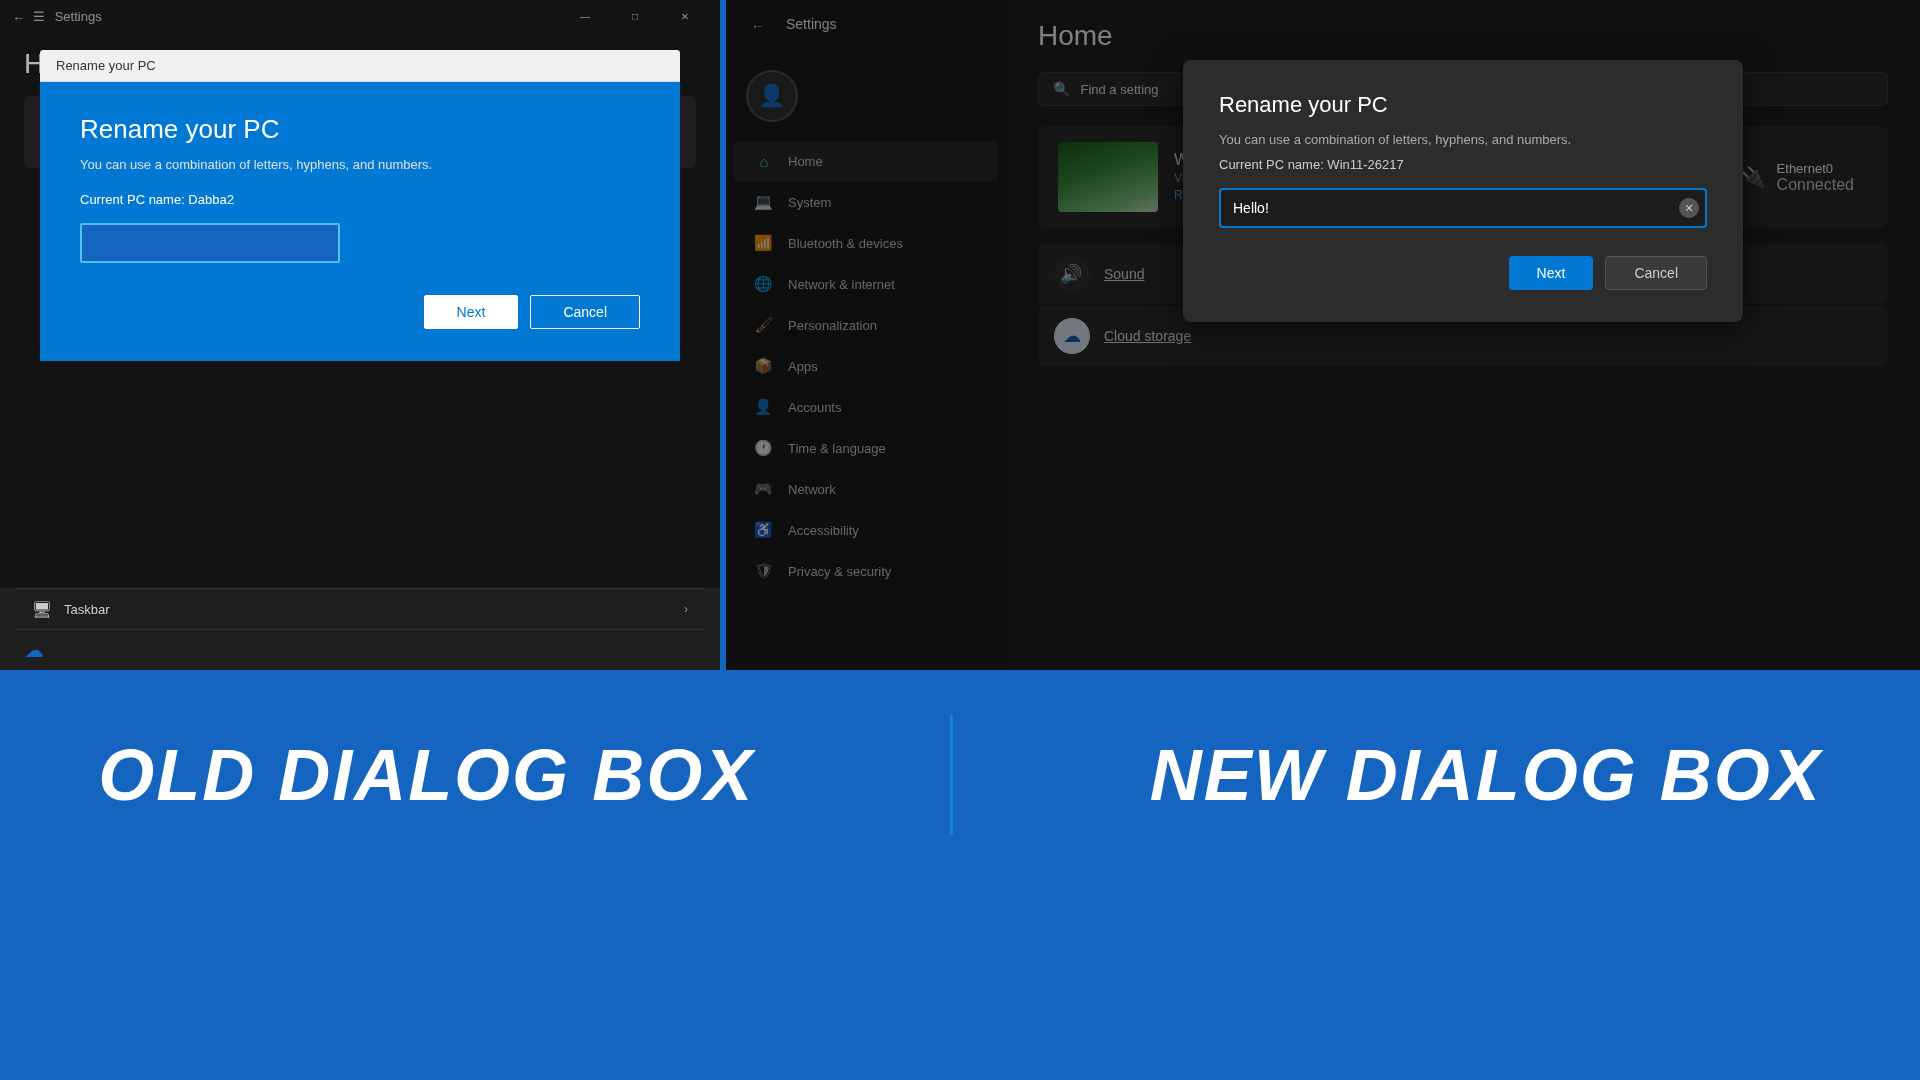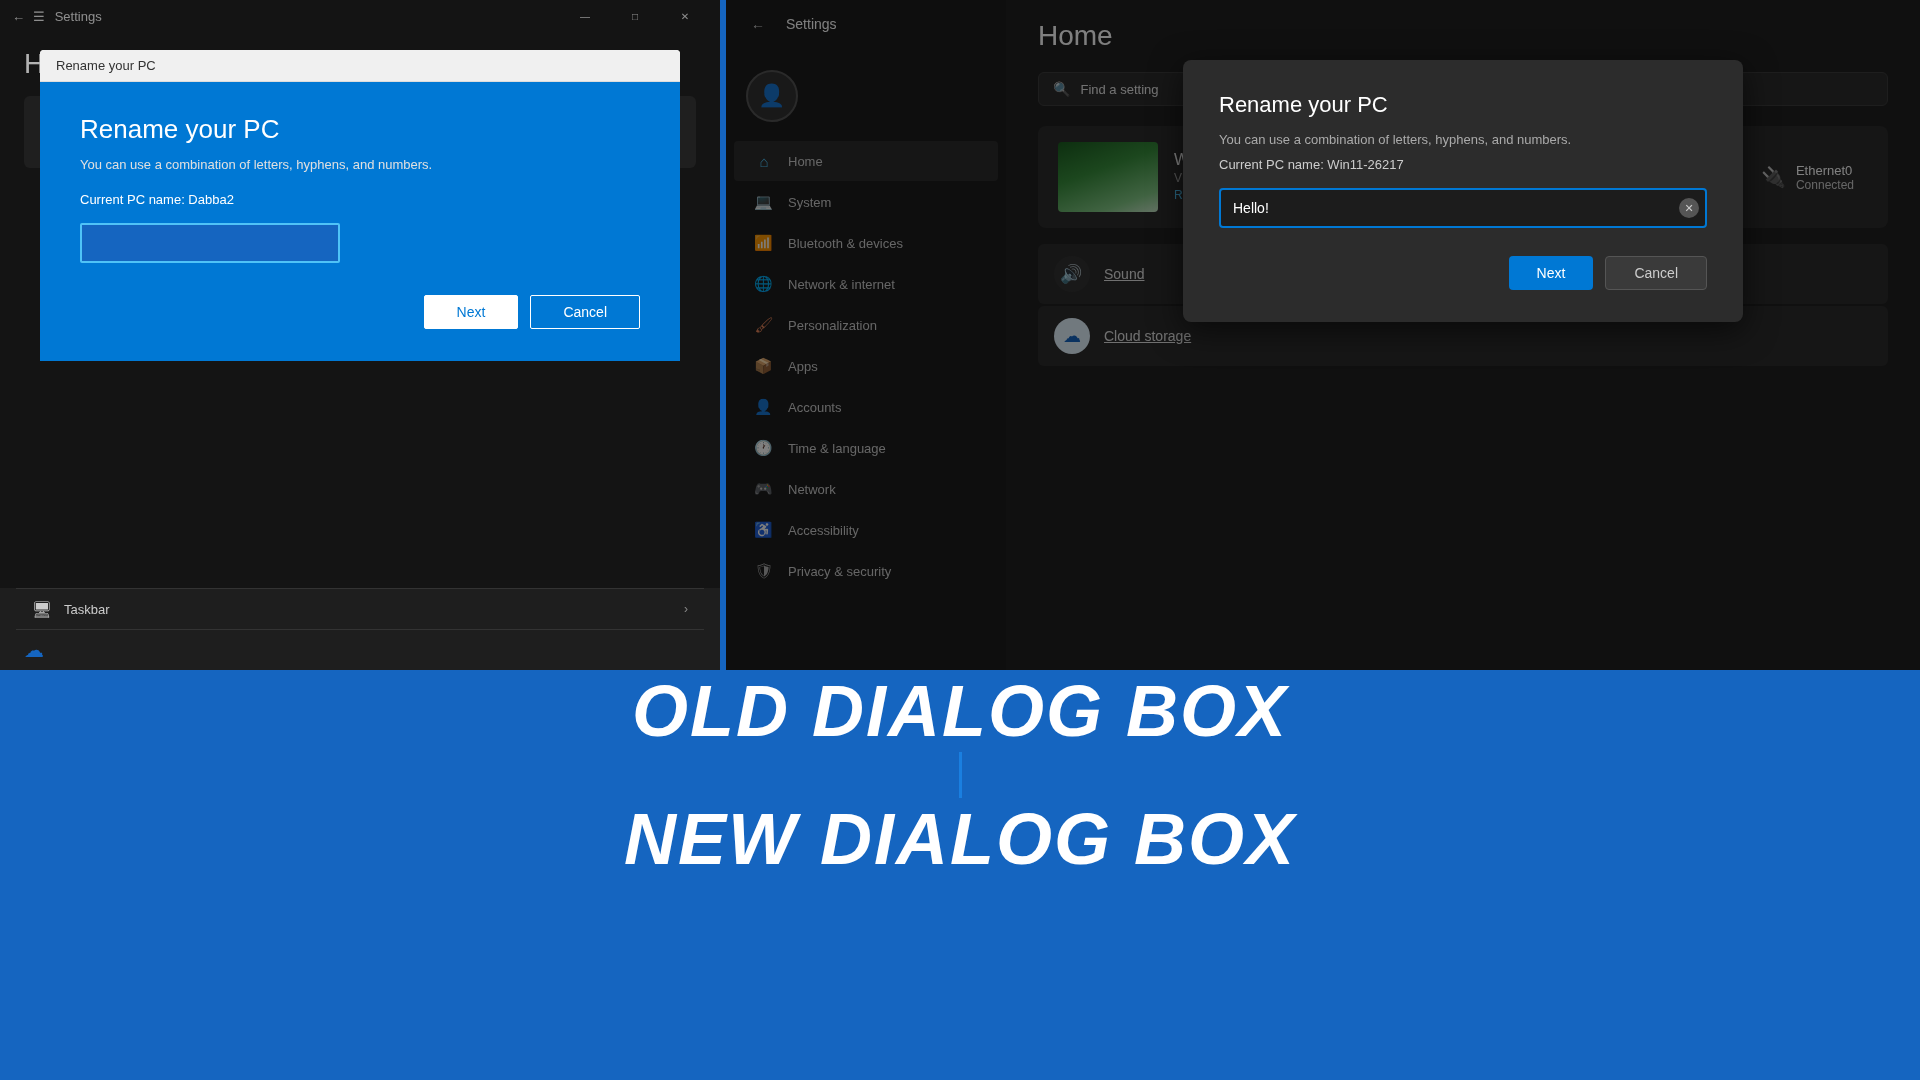--- a/index.html
+++ b/index.html
@@ -361,21 +361,21 @@
     .network-status-card {
       margin-left: auto;
       display: flex;
       align-items: center;
       gap: 10px;
       background: #2d2d2d;
       border-radius: 6px;
       padding: 8px 14px;
     }
     .ethernet-icon { font-size: 20px; color: #aaa; }
-    .network-status-text { font-size: 12px; color: #ccc; }
+    .network-status-text { font-size: 16px; color: #ccc; }
     .network-status-name { font-size: 13px; font-weight: 500; color: #fff; }
 
     
     .settings-grid {
       display: flex;
       flex-direction: column;
       gap: 2px;
     }
     .settings-grid-item {
       display: flex;
@@ -491,21 +491,20 @@
       cursor: pointer;
     }
 
     
     .bottom-section {
       height: 210px;
       background: #1565C0;
       display: flex;
       align-items: center;
       justify-content: space-around;
-      flex-direction: column;
     }
     .bottom-label {
       font-size: 72px;
       font-weight: 900;
       color: #fff;
       text-transform: uppercase;
       letter-spacing: 2px;
       font-style: italic;
     }
 

